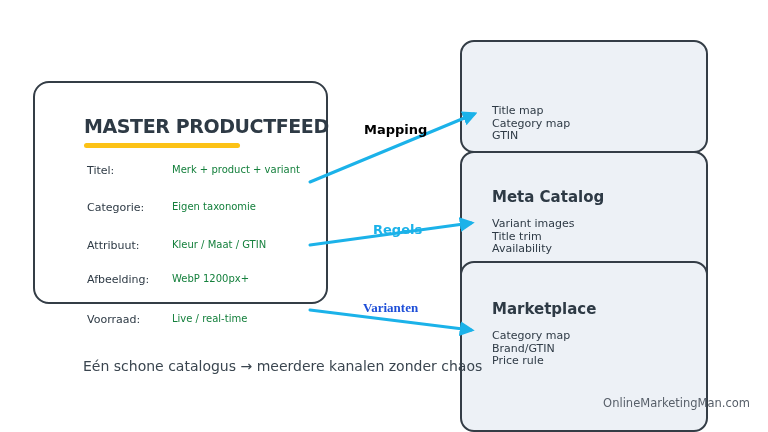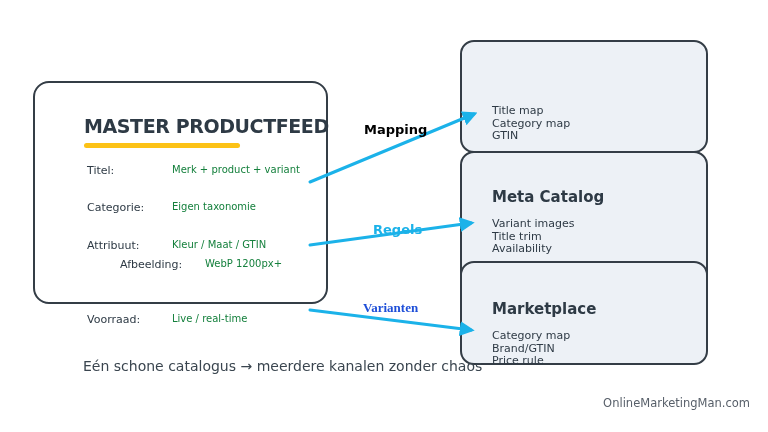--- a/index.html
+++ b/index.html
@@ -43,21 +43,21 @@
     position: absolute; left: 52px;
     font-size: 11px; color: #2e3a45; white-space: nowrap;
   }
   .feed-row .val {
     position: absolute; left: 137px;
     font-size: 10px; color: #15803d; white-space: nowrap;
   }
   .row-0 { top: 81px; }
   .row-1 { top: 118px; }
   .row-2 { top: 156px; padding-left: 28px; }
-  .row-3 { top: 175px; margin-left: 33px; }
+  .row-3 { top: 190px; }
   .row-4 { top: 230px; text-align: center; }
 
   
   .caption {
     position: absolute;
     left: 83px; top: 358px;
     font-size: 14px;
     color: #3a454f;
     white-space: nowrap;
     z-index: 5;
@@ -68,21 +68,21 @@
     position: absolute;
     left: 460px;
     width: 248px;
     background: #edf1f6;
     border: 2px solid #343d46;
     border-radius: 14px;
     z-index: 1;
   }
   .channel-0 { top: 40px;  height: 113px; }
   .channel-1 { top: 151px; height: 142px; }
-  .channel-2 { top: 261px; height: 104px; }
+  .channel-2 { top: 261px; height: 171px; }
   .channel-title {
     position: absolute; left: 30px;
     font-size: 15px; font-weight: bold;
     color: #2e3a45; white-space: nowrap;
   }
   .channel-0 .channel-title { top: 33px; }
   .channel-1 .channel-title { top: 35px; }
   .channel-2 .channel-title { top: 37px; }
   .channel-items {
     position: absolute; left: 30px;

